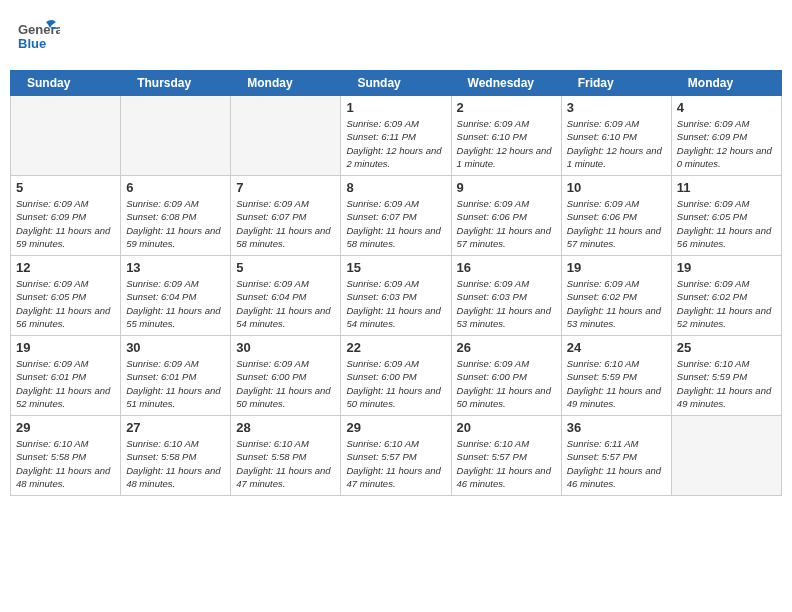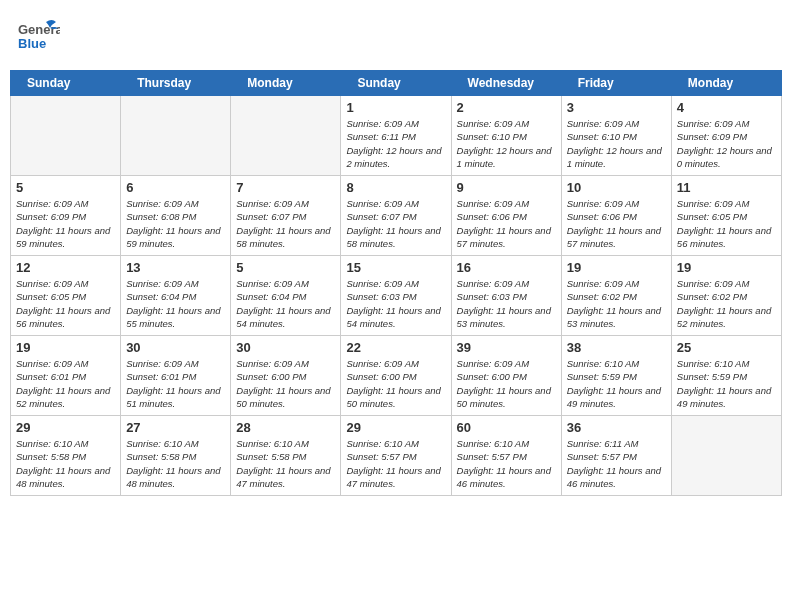--- a/index.html
+++ b/index.html
@@ -206,25 +206,25 @@
           </td>
           <td>
             <div class="day-number">30</div>
             <div class="day-info">Sunrise: 6:09 AM<br>Sunset: 6:00 PM<br>Daylight: 11 hours and 50 minutes.</div>
           </td>
           <td>
             <div class="day-number">22</div>
             <div class="day-info">Sunrise: 6:09 AM<br>Sunset: 6:00 PM<br>Daylight: 11 hours and 50 minutes.</div>
           </td>
           <td>
-            <div class="day-number">39</div>
+            <div class="day-number">26</div>
             <div class="day-info">Sunrise: 6:09 AM<br>Sunset: 6:00 PM<br>Daylight: 11 hours and 50 minutes.</div>
           </td>
           <td>
-            <div class="day-number">38</div>
+            <div class="day-number">24</div>
             <div class="day-info">Sunrise: 6:10 AM<br>Sunset: 5:59 PM<br>Daylight: 11 hours and 49 minutes.</div>
           </td>
           <td>
             <div class="day-number">25</div>
             <div class="day-info">Sunrise: 6:10 AM<br>Sunset: 5:59 PM<br>Daylight: 11 hours and 49 minutes.</div>
           </td>
         </tr>
         <tr>
           <td>
             <div class="day-number">29</div>
@@ -236,21 +236,21 @@
           </td>
           <td>
             <div class="day-number">28</div>
             <div class="day-info">Sunrise: 6:10 AM<br>Sunset: 5:58 PM<br>Daylight: 11 hours and 47 minutes.</div>
           </td>
           <td>
             <div class="day-number">29</div>
             <div class="day-info">Sunrise: 6:10 AM<br>Sunset: 5:57 PM<br>Daylight: 11 hours and 47 minutes.</div>
           </td>
           <td>
-            <div class="day-number">60</div>
+            <div class="day-number">20</div>
             <div class="day-info">Sunrise: 6:10 AM<br>Sunset: 5:57 PM<br>Daylight: 11 hours and 46 minutes.</div>
           </td>
           <td>
             <div class="day-number">36</div>
             <div class="day-info">Sunrise: 6:11 AM<br>Sunset: 5:57 PM<br>Daylight: 11 hours and 46 minutes.</div>
           </td>
           <td class="empty"></td>
         </tr>
       </tbody>
   </table>

